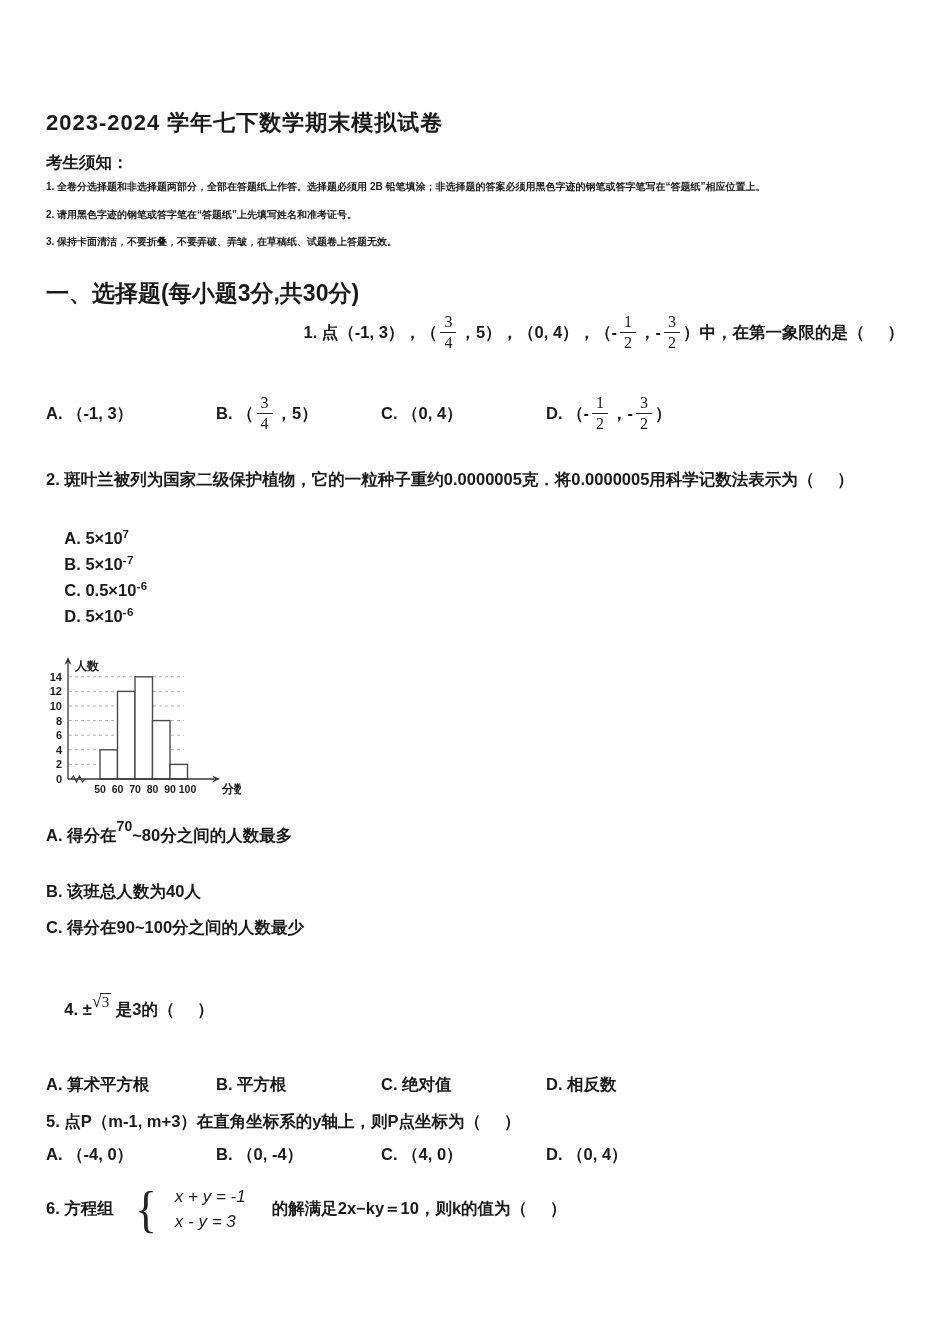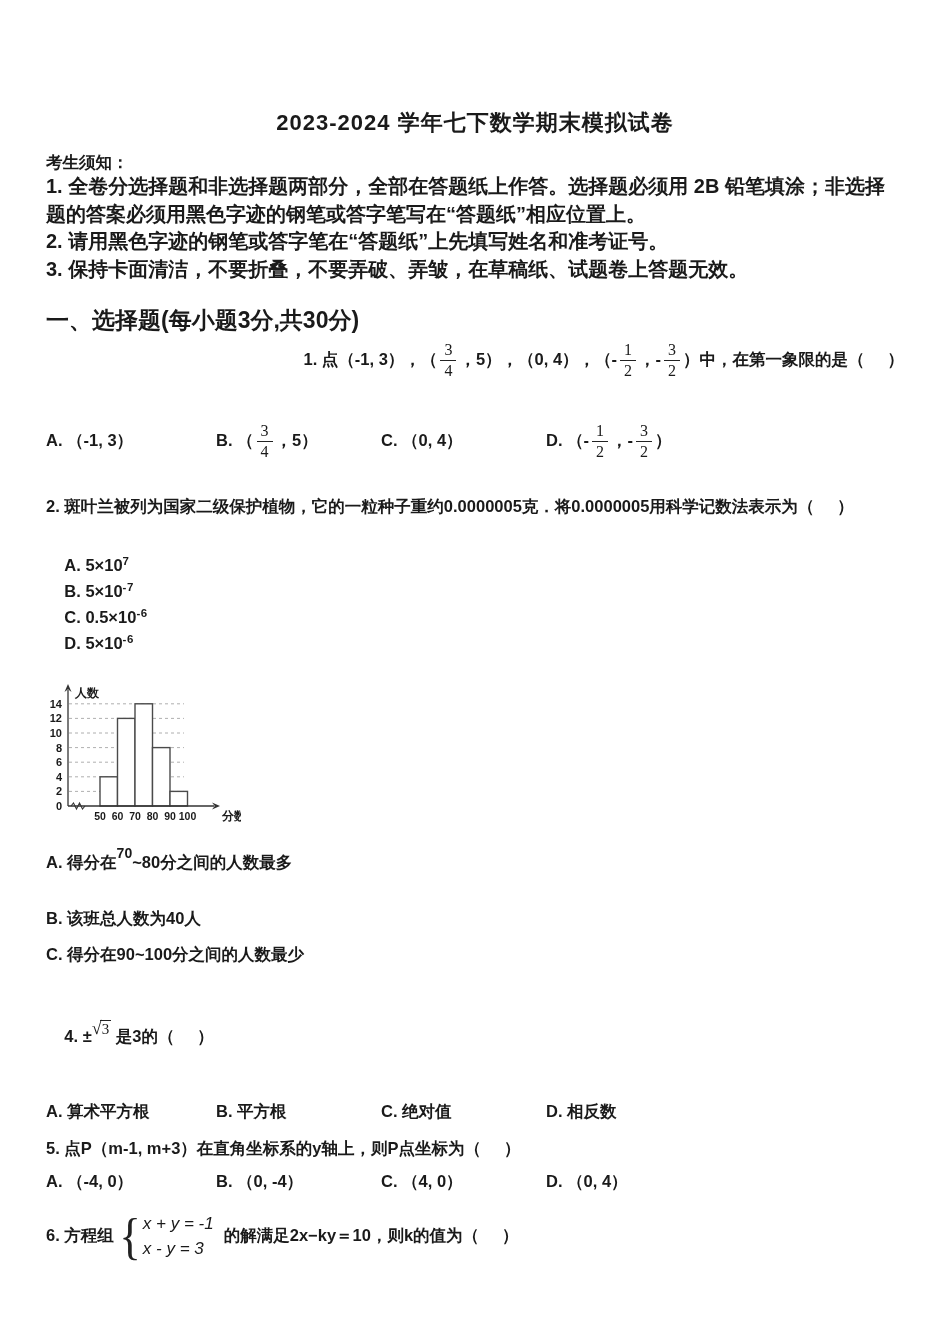--- a/index.html
+++ b/index.html
@@ -5,24 +5,24 @@
   * { box-sizing: border-box; margin: 0; padding: 0; }
   html, body { background: #ffffff; }
   body {
     width: 950px; height: 1344px;
     font-family: "Liberation Sans", sans-serif;
     color: #1a1a1a;
     font-weight: 600;
   }
   .page { position: relative; width: 950px; height: 1344px; padding: 0 46px; overflow: hidden; background: #fff; }
 
-  .title { padding-top: 108px; font-size: 22px; line-height: 30px; text-align: center; font-weight: 800; letter-spacing: 1px; }
+  .title { padding-top: 108px; font-size: 22px; line-height: 30px; font-weight: 800; letter-spacing: 1px; }
 
   .nhead { margin-top: 13px; font-size: 16.5px; line-height: 22px; }
-  .nitem { font-size: 20px; line-height: 27.5px; }
+  .nitem { font-size: 10px; line-height: 27.5px; }
 
   .sec { margin-top: 26px; font-size: 23px; line-height: 22px; font-weight: 700; }
 
   .line { font-size: 16.5px; line-height: 22px; white-space: pre-wrap; }
   .t { white-space: pre-wrap; }
 
   
   .q1stem { height: 58px; display: flex; align-items: center; font-size: 16.5px; white-space: pre-wrap; justify-content: flex-end; }
   .opts4 { display: flex; font-size: 16.5px; }
   .opts4 .cell { display: flex; align-items: center; white-space: pre-wrap; }
@@ -55,21 +55,21 @@
 
   .q4 { margin-top: 18px; line-height: 30px; }
   .sqrt { font-family: "Liberation Serif", serif; font-weight: 500; vertical-align: 8px; white-space: nowrap; }
   .radsign { font-size: 18px; }
   .radicand { border-top: 1.3px solid #222; padding: 0 2px; margin-left: -2px; font-size: 15px; }
   .q4opts { margin-top: 20px; }
 
   .q5stem { margin-top: 14px; }
   .q5opts { margin-top: 12px; }
 
-  .q6row { margin-top: 12px; height: 62px; display: flex; align-items: center; font-size: 16.5px; white-space: pre-wrap; }
+  .q6row { margin-top: 12px; height: 62px; display: flex; align-items: center; font-size: 16.5px; white-space: pre-wrap; gap: 16px; }
   .brace { font-family: "Liberation Serif", serif; font-size: 50px; font-weight: 400; line-height: 1;
            margin: 0 1px 0 4px; color: #222; transform: scaleX(0.9); }
   .sys { display: inline-flex; flex-direction: column; font-family: Liberation Sans, sans-serif;
          font-style: italic; font-weight: 500; font-size: 17px; line-height: 25px; }
   .q6post { margin-left: 10px; }
 </style>
 </head>
 <body>
 
 <div class="page">

